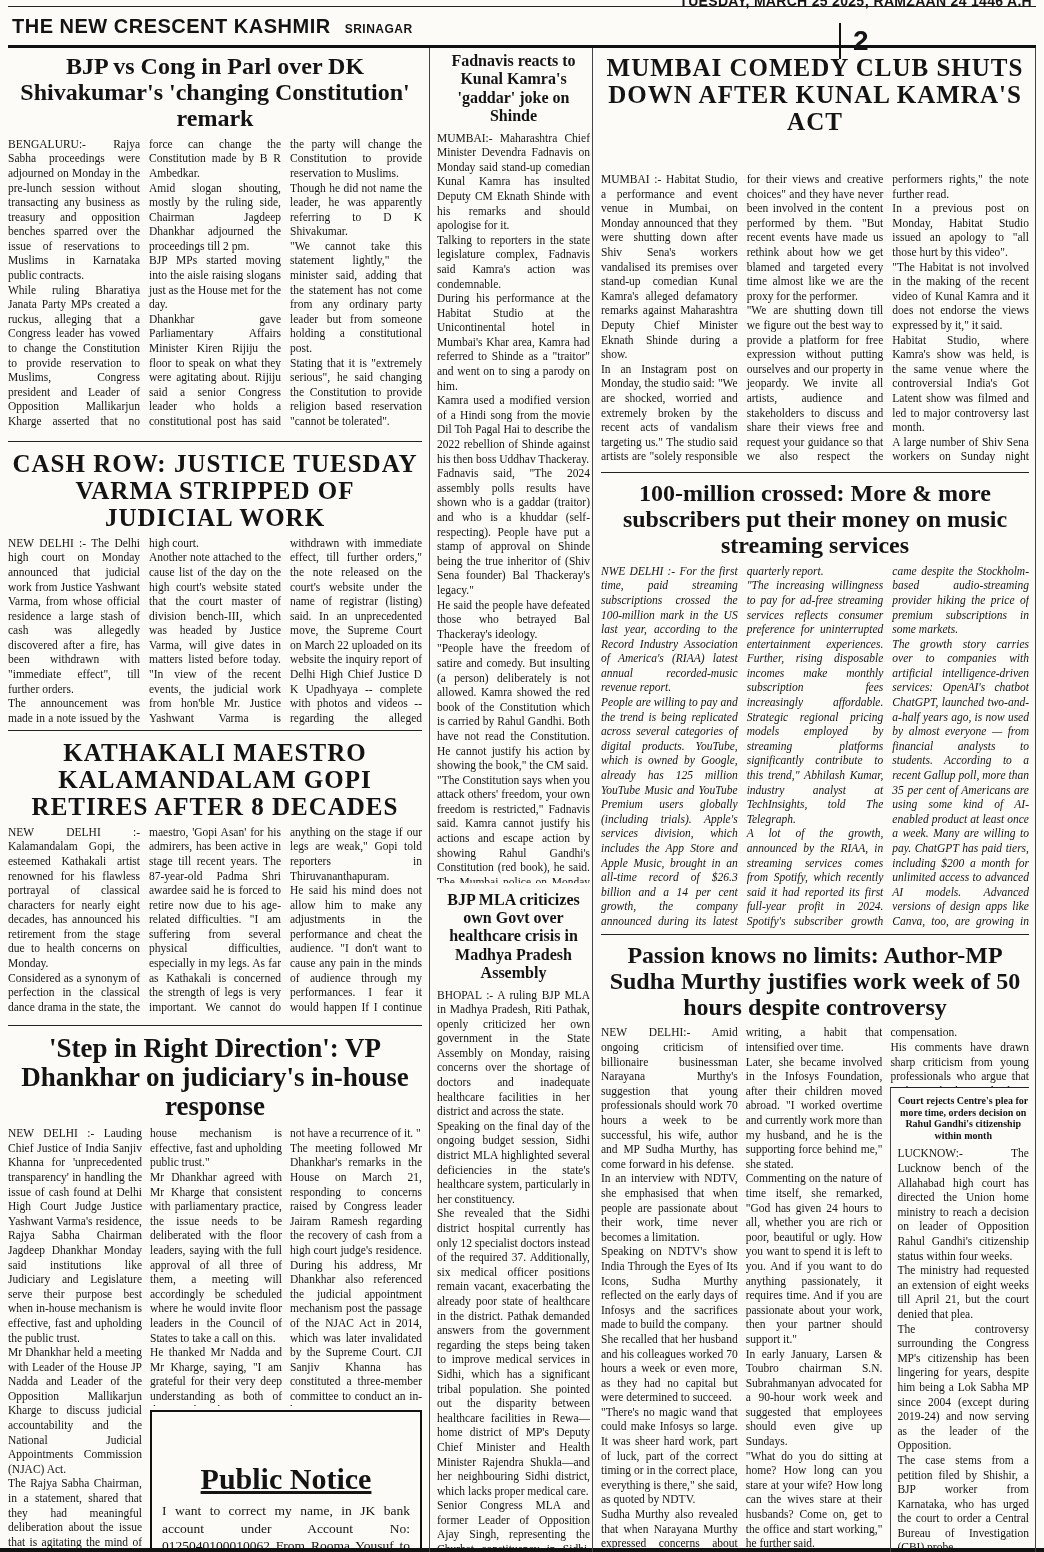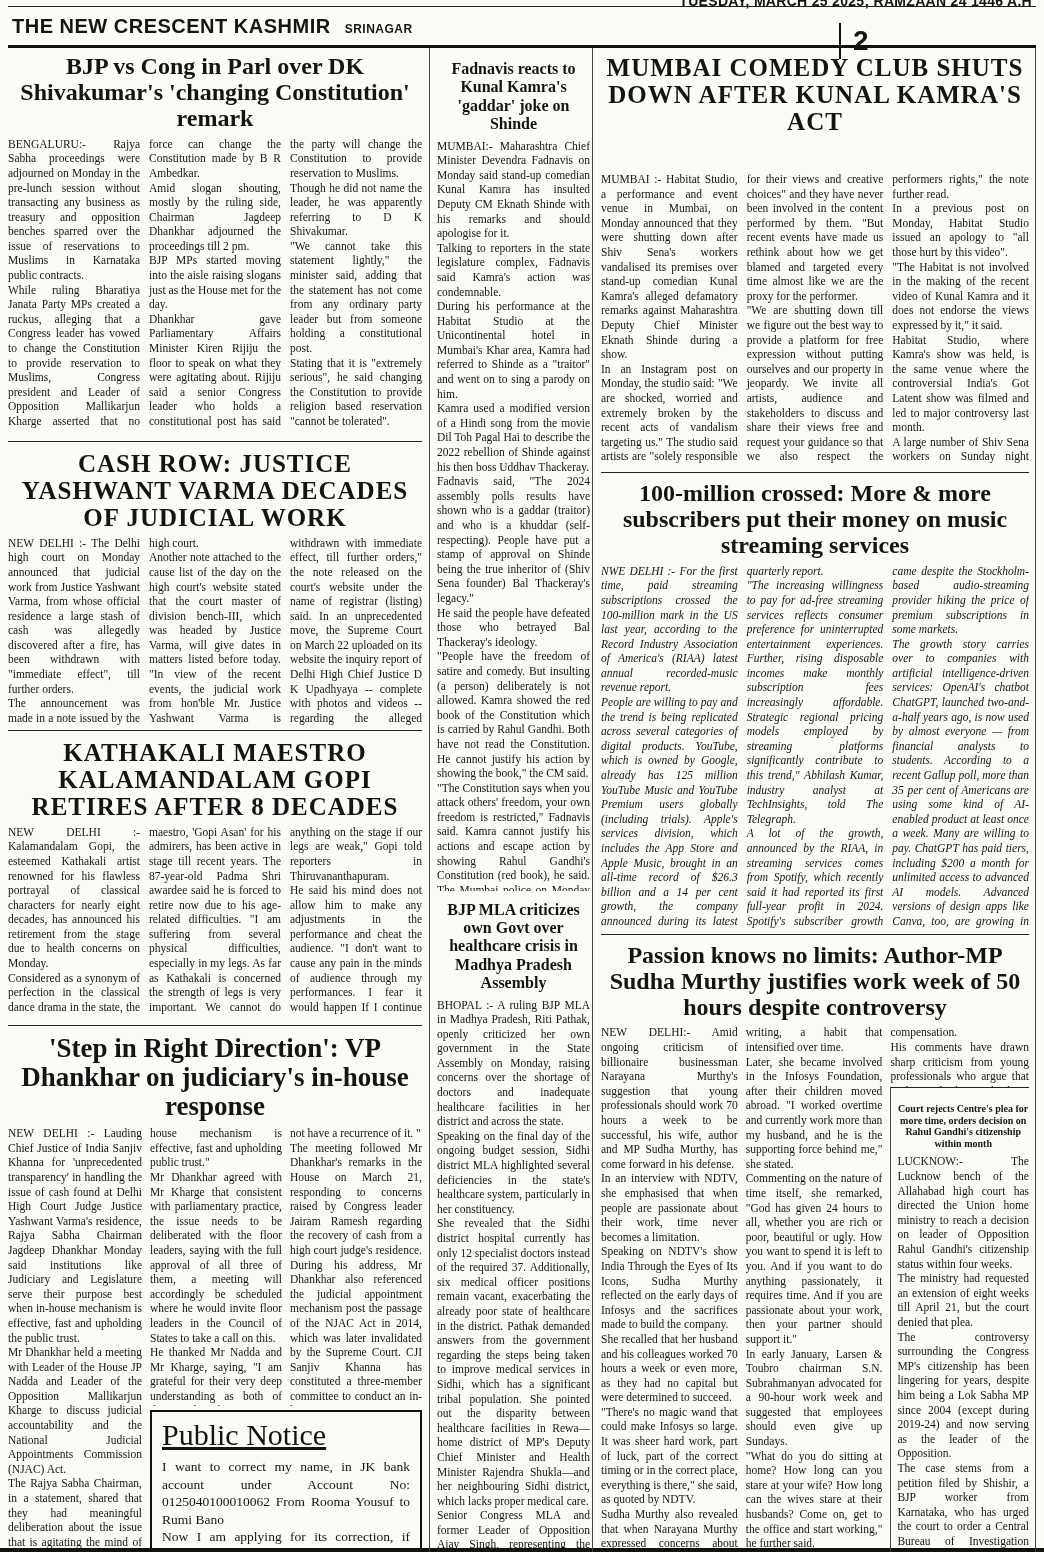--- a/index.html
+++ b/index.html
@@ -25,21 +25,21 @@
   .content { display:flex; }
   .section-left { width:584px; display:flex; }
   .subleft { width:422px; padding:2px 7px 0 0; border-right:1px solid #444; }
   .subright { width:162px; padding:2px 2px 0 7px; }
   .section-right { width:444px; border-left:1px solid #444; border-right:1px solid #444; padding:2px 6px 0 8px; }
 
   .headline { font-weight:bold; text-align:center; line-height:1.08; padding:4px 0 5px; }
   .hl-xl { font-size:27px; }
   .hl-caps { font-size:25px; letter-spacing:1px; }
   .hl-md { font-size:24px; }
-  .hl-sm { font-size:16px; line-height:1.15;margin-top:8px; }
+  .hl-sm { font-size:16px; line-height:1.15; }
   .body-text {
     font-size:11.5px; line-height:1.27; text-align:justify;
     white-space:pre-line; overflow:hidden;
   }
   .cols-3 { column-count:3; column-gap:9px; }
   .rule { border:none; border-top:1.5px solid #222; margin:4px 0; }
 
   
   .bjp-body { height:300px; }
   .cash-body { height:190px; }
@@ -49,21 +49,21 @@
   .fad-body { height:752px; }
   .mla-body { height:596px; }
 
   .step-body { display:flex; gap:8px; height:476px; }
   .step-col1 { width:134px; }
   .step-right { width:272px; display:flex; flex-direction:column; }
   .step-cols23 { display:flex; gap:8px; height:280px; }
   .step-col { width:132px; }
 
   .notice-box { border:2.5px solid #111; margin-top:4px; height:188px; padding:6px 10px; overflow:hidden; }
-  .notice-title { font-size:30px; font-weight:normal; text-align:left; text-decoration:underline; margin-bottom:6px; }
+  .notice-title { font-size:30px; font-weight:bold; text-align:center; text-decoration:underline; margin-bottom:6px;margin-top:44px; }
   .notice-body { font-size:13.5px; line-height:1.3; text-align:justify; white-space:pre-line; }
 
   .sudha-body { display:flex; gap:8px; height:616px; }
   .sudha-col { width:142px; }
   .sudha-col3 { width:144px; display:flex; flex-direction:column; }
   .sudha-col3-top { height:62px; }
   .court-box { border-top:1.5px solid #222; border-left:1px solid #444; padding:3px 0 0 6px; flex:1; overflow:hidden; }
   .court-hl { font-size:10px; }
   .court-body { height:460px; }
 
@@ -110,21 +110,21 @@
 Dhankhar asked the ministers to authenticate the statements that were attributed to the Karnataka minister.
 Kharge said "no one can change the Constitution provided by Ambedkar".
 "We are the people protecting the Constitution. We are the ones who did Bharat Jodo Yatra from Kanyakumari to Kashmir (and) these are the ones who believe in Bharat Todo (break India)," he said referring to BJP.
 He tried to speak further but was repeatedly interrupted by the sloganeering by BJP MPs.
 "We are the savers of Indian Constitution," Kharge said before Dhankhar adjourned the proceedings till 2 pm.PTI</div>
         </section>
 
         <hr class="rule">
 
         <section>
-          <h1 class="headline hl-caps">CASH ROW: JUSTICE YASHWANT VARMA DECADES OF JUDICIAL WORK</h1>
+          <h1 class="headline hl-caps">CASH ROW: JUSTICE TUESDAY VARMA STRIPPED OF JUDICIAL WORK</h1>
           <div class="body-text cols-3 cash-body">NEW DELHI :- The Delhi high court on Monday announced that judicial work from Justice Yashwant Varma, from whose official residence a large stash of cash was allegedly discovered after a fire, has been withdrawn with "immediate effect", till further orders.
 The announcement was made in a note issued by the high court.
 Another note attached to the cause list of the day on the high court's website stated that the court master of division bench-III, which was headed by Justice Varma, will give dates in matters listed before today. "In view of the recent events, the judicial work from hon'ble Mr. Justice Yashwant Varma is withdrawn with immediate effect, till further orders," the note released on the court's website under the name of registrar (listing) said. In an unprecedented move, the Supreme Court on March 22 uploaded on its website the inquiry report of Delhi High Chief Justice D K Upadhyaya -- complete with photos and videos -- regarding the alleged discovery of a substantial amount of cash from Justice Varma's residence.
 Justice Upadhyaya's report to the CJI contains material with regard to official communication that says "four to five semi-burnt sacks of Indian currency notes" were found from the judge's Lutyens' Delhi residence.
 Justice Varma has strongly denounced the allegations in the currency-discovery row and said no cash was ever placed in the storeroom of his residence either by him or any of his family members. In his response to the Delhi High Court CJ, Justice Varma has said the allegation of cash discovery from his residence clearly appears to be a "conspiracy to frame and malign him".PTI</div>
         </section>
 
         <hr class="rule">
 
         <section>

